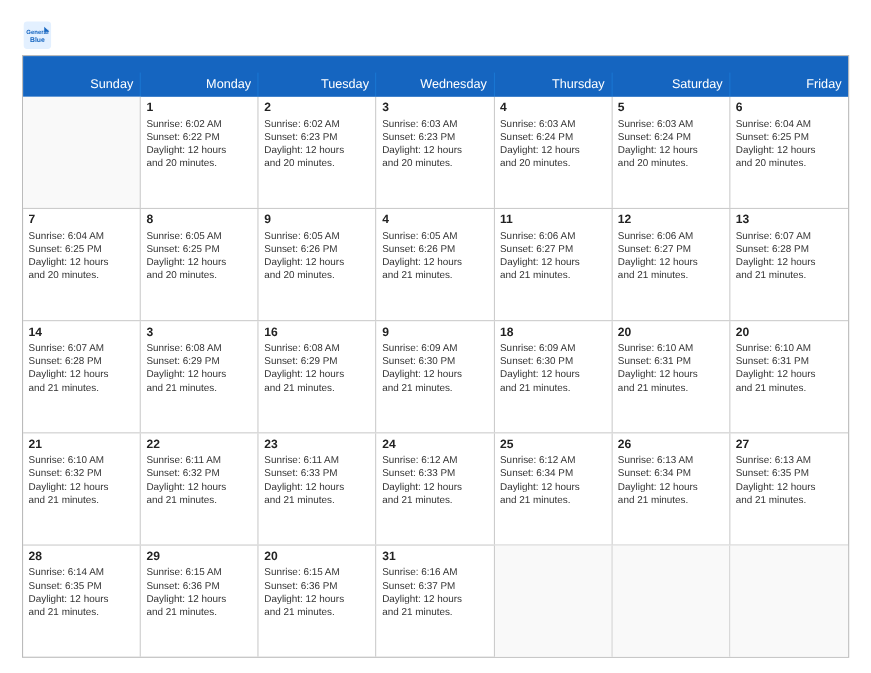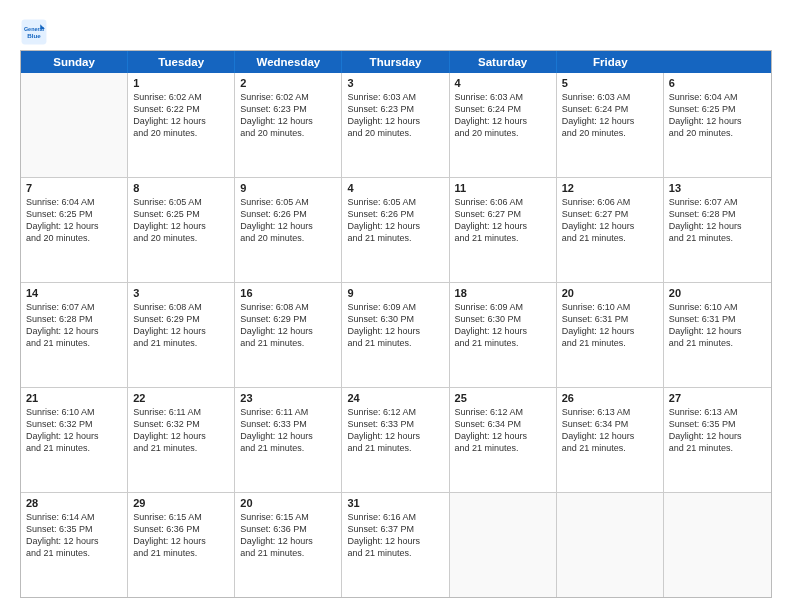--- a/index.html
+++ b/index.html
@@ -54,24 +54,25 @@
       border: 1px solid #bbb;
     }
     .cal-header {
       display: grid;
       grid-template-columns: repeat(7, 1fr);
       background: #1565c0;
     }
     .cal-header-cell {
       color: #fff;
       font-size: 11.5px;
-      font-weight: bold;
+      font-weight: normal;
       padding: 5px 6px;
-      text-align: center;
+      text-align: right;
       border-right: 1px solid #1976d2;
+      margin-top: 15px;
     }
     .cal-header-cell:last-child { border-right: none; }
     .cal-body {
       flex: 1;
       display: flex;
       flex-direction: column;
     }
     .cal-week {
       display: grid;
       grid-template-columns: repeat(7, 1fr);
@@ -120,20 +121,21 @@
     </div>
     <div class="title-block">
       <div class="main-title"></div>
       <div class="subtitle"></div>
     </div>
   </div>
 
   <div class="calendar">
     <div class="cal-header" id="cal-header">
         <div class="cal-header-cell">Sunday</div>
+        <div class="cal-header-cell">Monday</div>
         <div class="cal-header-cell">Tuesday</div>
         <div class="cal-header-cell">Wednesday</div>
         <div class="cal-header-cell">Thursday</div>
         <div class="cal-header-cell">Saturday</div>
         <div class="cal-header-cell">Friday</div>
       </div>
     <div class="cal-body" id="cal-body">
         <div class="cal-week">
           <div class="cal-cell empty"></div>
           <div class="cal-cell">

